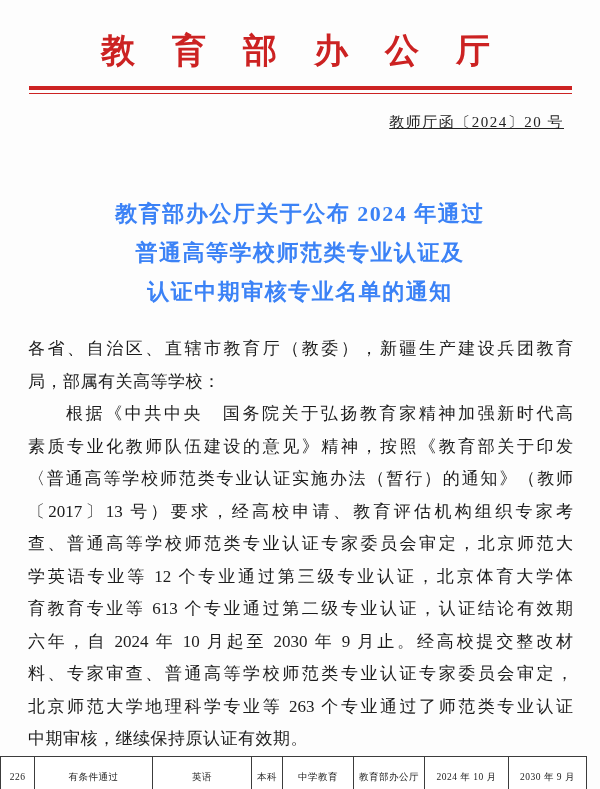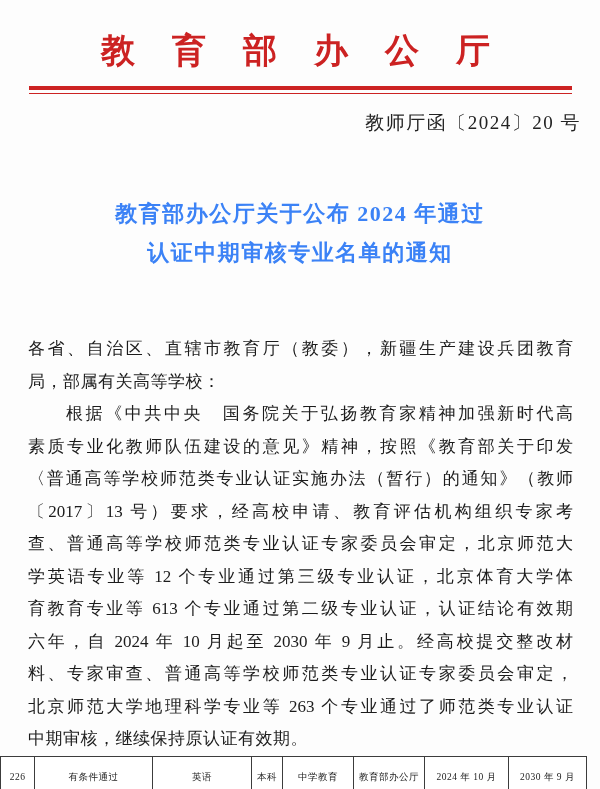--- a/index.html
+++ b/index.html
@@ -34,26 +34,27 @@
     background: var(--accent);
   }
   .rule-thin {
     position: absolute;
     top: 92.5px; left: 29px;
     width: 543px; height: 1.6px;
     background: var(--accent);
   }
   .doc-number {
     position: absolute;
-    top: 113px; right: 19px;
-    font-size: 19px;
+    top: 113px; right: 36px;
+    font-size: 15px;
     line-height: 19px;
     letter-spacing: 1.5px;
     color: #222;
     white-space: nowrap;
+    text-decoration: underline;
   }
   .title-block {
     position: absolute;
     top: 194px; left: 0; right: 0;
     text-align: center;
     font-size: 22px;
     font-weight: bold;
     line-height: 39px;
     letter-spacing: 1.5px;
     color: #3b82f6;
@@ -112,20 +113,21 @@
 
   <div class="letterhead">教育部办公厅</div>
 
   <div class="rule-thick"></div>
   <div class="rule-thin"></div>
 
   <div class="doc-number">教师厅函〔2024〕20 号</div>
 
   <div class="title-block">
     <div>教育部办公厅关于公布 2024 年通过</div>
+    <div>普通高等学校师范类专业认证及</div>
     <div>认证中期审核专业名单的通知</div>
   </div>
 
   <div class="body-block">
 
   <div class="body-line">各省、自治区、直辖市教育厅（教委），新疆生产建设兵团教育</div>
       <div class="body-line flush">局，部属有关高等学校：</div>
       <div class="body-line indent">根据《中共中央　国务院关于弘扬教育家精神加强新时代高</div>
       <div class="body-line">素质专业化教师队伍建设的意见》精神，按照《教育部关于印发</div>
       <div class="body-line">〈普通高等学校师范类专业认证实施办法（暂行）的通知》（教师</div>

